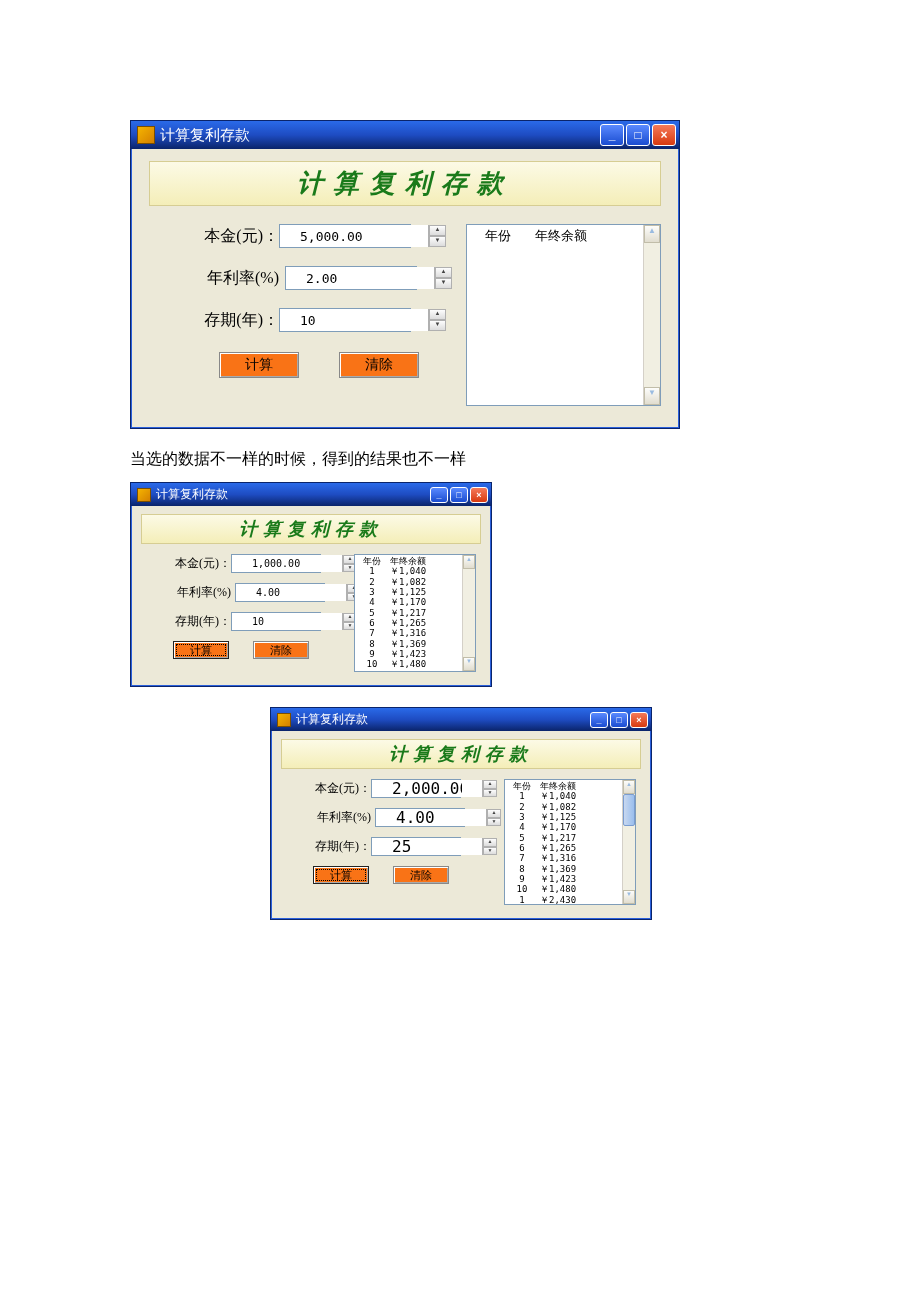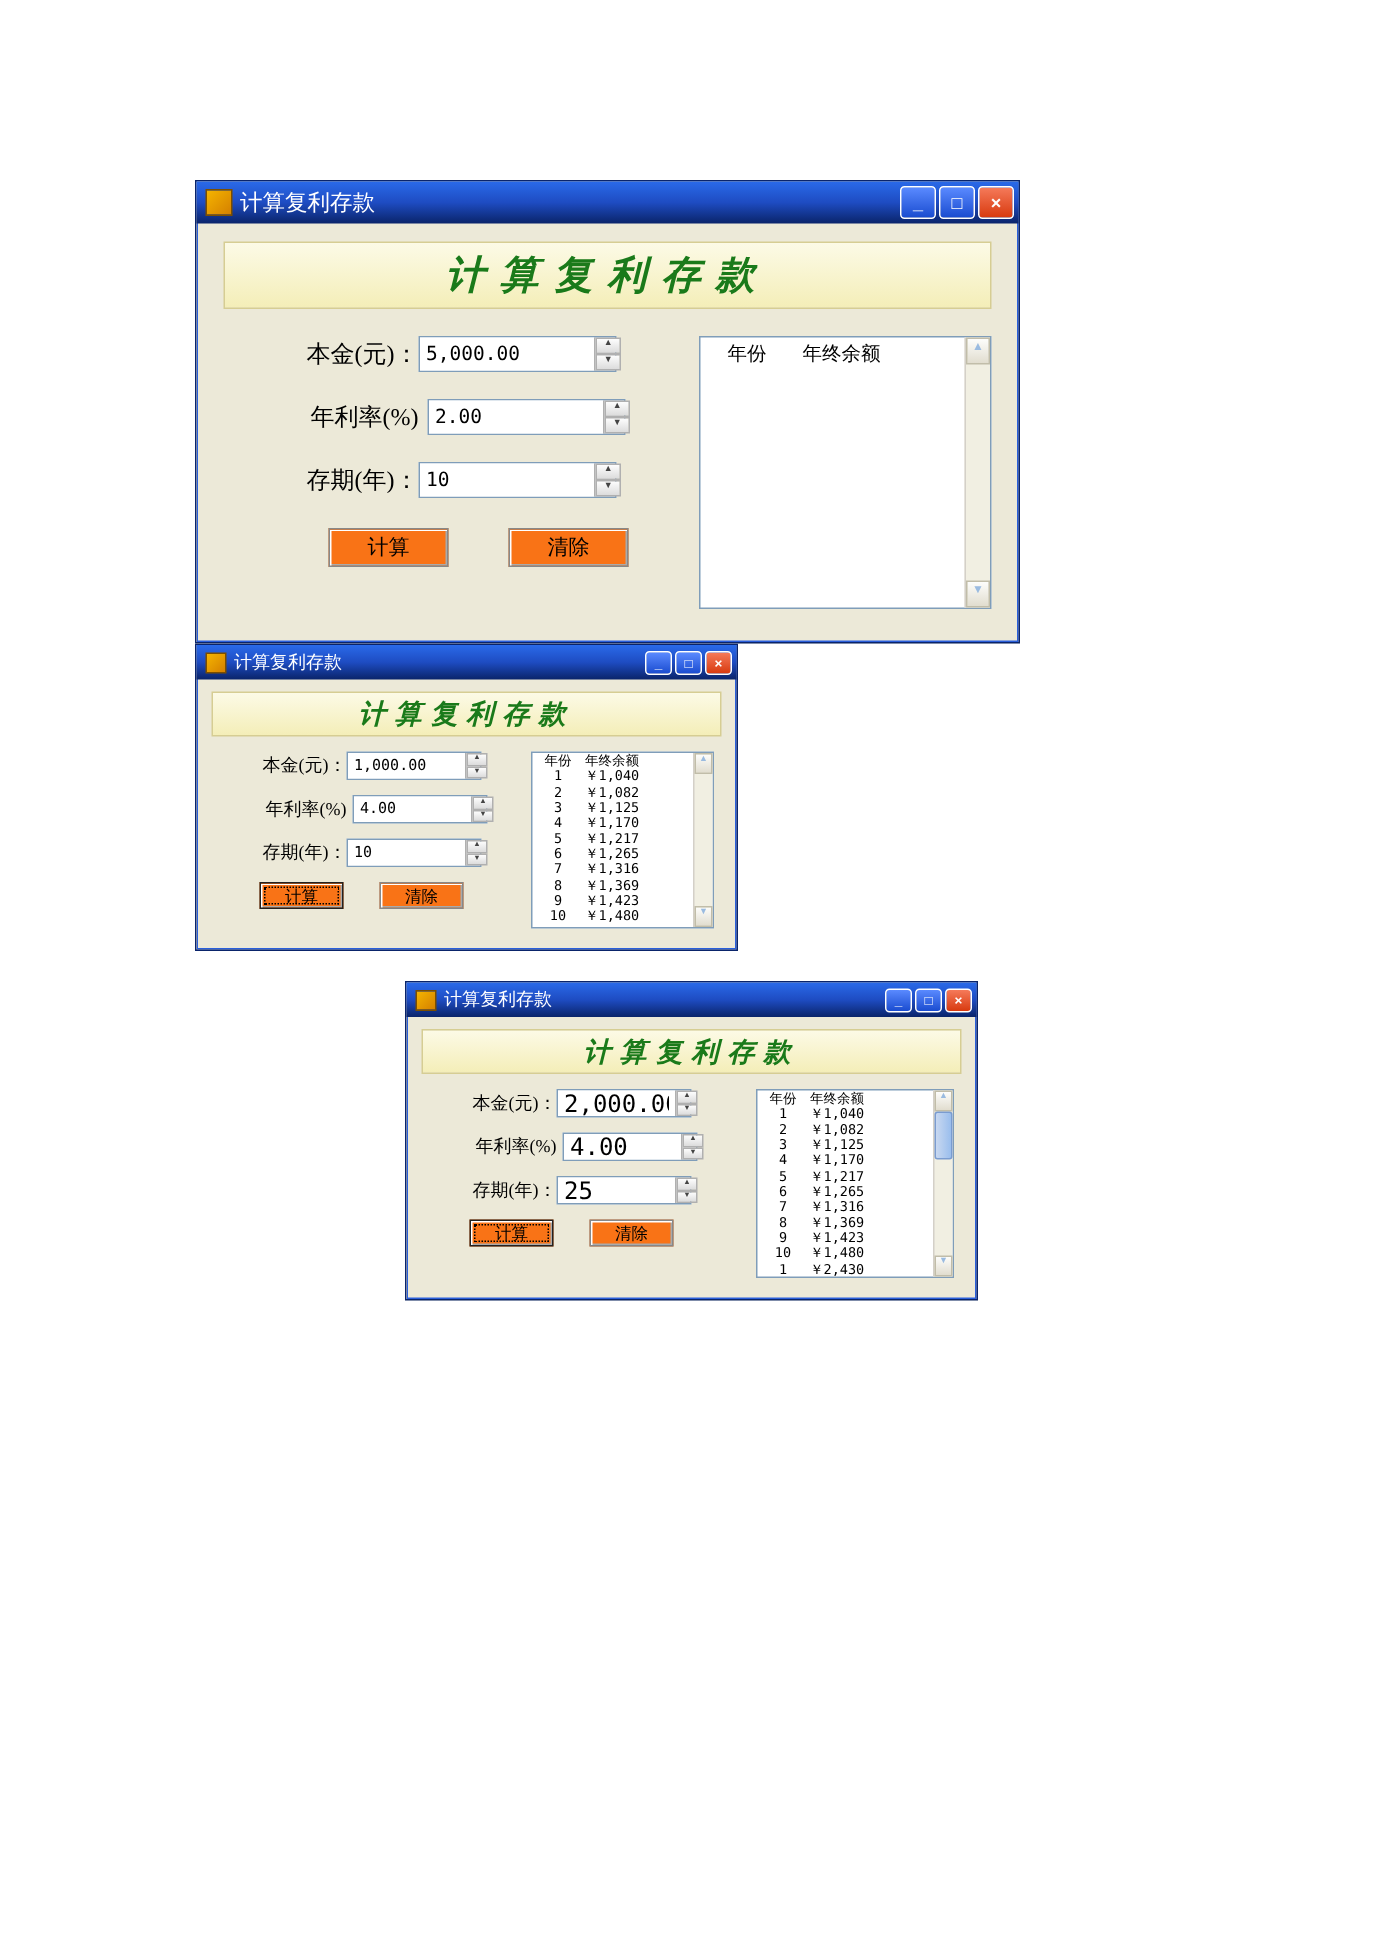--- a/index.html
+++ b/index.html
@@ -86,21 +86,21 @@
   }
   .spinner {
     display: flex;
     align-items: stretch;
     border: 1px solid #7f9db9;
     background: #fff;
   }
   .spinner input {
     border: none;
     outline: none;
-    padding: 2px 4px;
+    padding: 2px 20px;
     font-family: "SimSun", monospace;
   }
   .spin-btns {
     display: flex;
     flex-direction: column;
     border-left: 1px solid #b0b0b0;
   }
   .spin-btn {
     width: 15px;
     flex: 1;
@@ -301,20 +301,21 @@
           <div class="scroll">
             <div class="scroll-btn">▲</div>
             <div class="scroll-track"></div>
             <div class="scroll-btn">▼</div>
           </div>
         </div>
       </div>
     </div>
   </div>
 
+  <div class="caption-text">当选的数据不一样的时候，得到的结果也不一样</div>
 
   <div class="window" id="win2">
     <div class="titlebar">
       <div class="app-icon"></div>
       <div class="title-text">计算复利存款</div>
       <div class="win-btns">
         <div class="win-btn min">_</div>
         <div class="win-btn max">□</div>
         <div class="win-btn close">×</div>
       </div>

